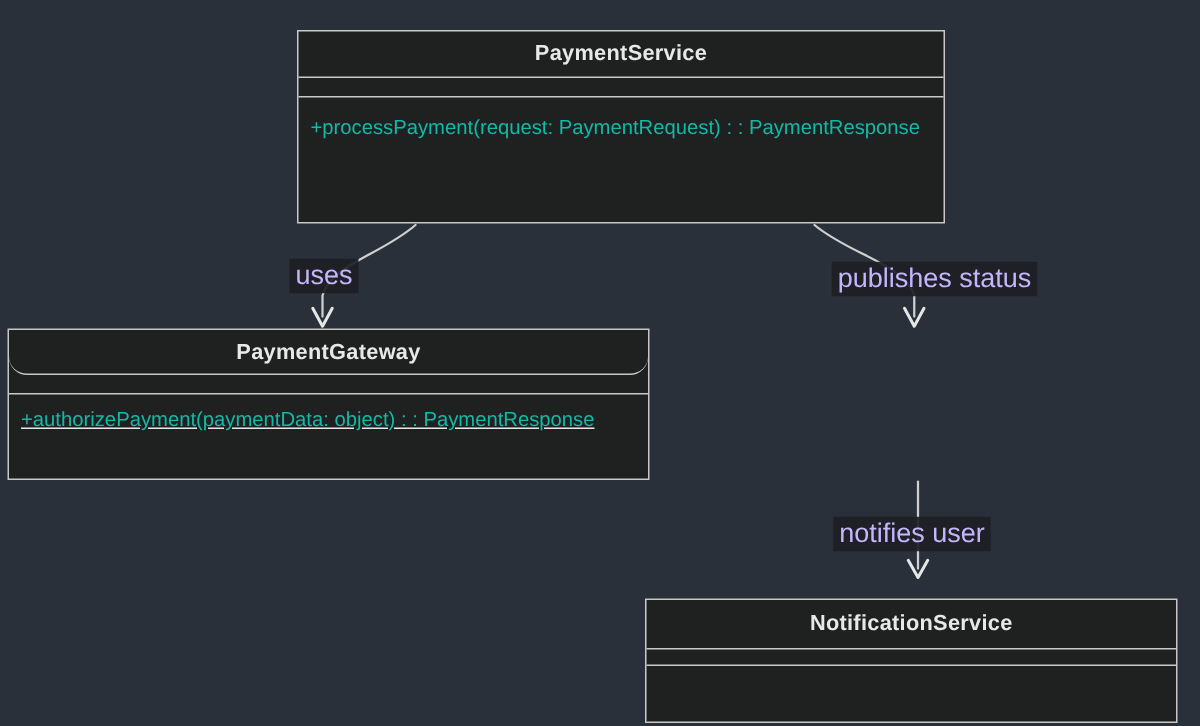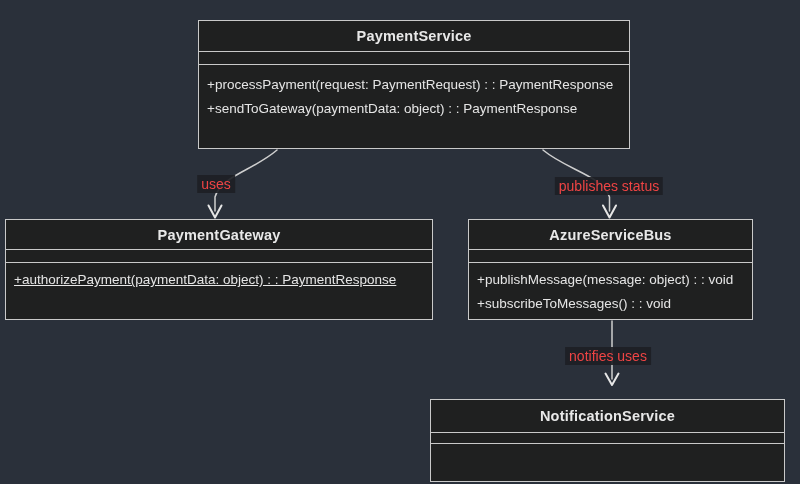--- a/index.html
+++ b/index.html
@@ -39,54 +39,54 @@
     border-bottom: 1px solid #c9c9c9;
   }
   .class-methods {
     box-sizing: border-box;
   }
   .class-method {
     font-size: 13.5px;
     line-height: 24px;
     padding-left: 8px;
     white-space: nowrap;
-    color: #e5e5e5;
+    color: #14b8a6;
   }
   .edge-label {
     position: absolute;
     transform: translate(-50%, -50%);
     background: rgba(29, 32, 37, 0.92);
-    color: #ef4444;
-    font-size: 14px;
+    color: #c4b5fd;
+    font-size: 18px;
     padding: 1px 4px;
     white-space: nowrap;
   }
   
   #node-payment-service { left: 198px; top: 20px;  width: 432px; height: 129px; }
   #node-payment-service .class-title   { height: 31px; }
   #node-payment-service .class-attrs   { height: 13px; }
   #node-payment-service .class-methods { padding-top: 8px; }
 
   #node-payment-gateway { left: 5px; top: 219px; width: 428px; height: 101px; }
-  #node-payment-gateway .class-title   { height: 30px; }
+  #node-payment-gateway .class-title   { height: 30px; border-radius: 12px; }
   #node-payment-gateway .class-attrs   { height: 13px; }
   #node-payment-gateway .class-methods { padding-top: 5px; text-decoration: underline; }
 
   #node-azure-service-bus { left: 468px; top: 219px; width: 285px; height: 101px; }
   #node-azure-service-bus .class-title   { height: 30px; }
   #node-azure-service-bus .class-attrs   { height: 13px; }
   #node-azure-service-bus .class-methods { padding-top: 5px; }
 
   #node-notification-service { left: 430px; top: 386px; width: 355px; height: 83px; margin-top: 13px; }
   #node-notification-service .class-title   { height: 33px; }
   #node-notification-service .class-attrs   { height: 11px; }
   #node-notification-service .class-methods { padding-top: 9px; }
 
   #label-uses            { left: 216px; top: 184px; }
-  #label-publishes       { left: 609px; top: 186px; }
+  #label-publishes       { left: 623px; top: 186px; }
   #label-notifies        { left: 608px; top: 356px; }
 </style>
 </head>
 <body>
 
 <div class="stage">
 
   <svg class="edges-layer" viewBox="0 0 800 484" xmlns="http://www.w3.org/2000/svg">
 
     <path d="M 277 150 C 254 170 221 176 215 197 L 215 211" fill="none" stroke="#cfcfcf" stroke-width="1.5" stroke-linecap="round"></path>
@@ -97,43 +97,34 @@
 
     <path d="M 612 321 L 612 379" fill="none" stroke="#cfcfcf" stroke-width="1.5" stroke-linecap="round"></path>
     <path d="M 605.5 373.5 L 612 385 L 618.5 373.5" fill="none" stroke="#e6e6e6" stroke-width="2" stroke-linecap="round" stroke-linejoin="round"></path>
   </svg>
 
   <div class="class-box" id="node-payment-service">
     <div class="class-title">PaymentService</div>
     <div class="class-attrs"></div>
     <div class="class-methods">
       <div class="class-method">+processPayment(request: PaymentRequest) : : PaymentResponse</div>
-      <div class="class-method">+sendToGateway(paymentData: object) : : PaymentResponse</div>
     </div>
   </div>
 
   <div class="class-box" id="node-payment-gateway">
     <div class="class-title">PaymentGateway</div>
     <div class="class-attrs"></div>
     <div class="class-methods">
       <div class="class-method">+authorizePayment(paymentData: object) : : PaymentResponse</div>
     </div>
   </div>
 
-  <div class="class-box" id="node-azure-service-bus">
-    <div class="class-title">AzureServiceBus</div>
-    <div class="class-attrs"></div>
-    <div class="class-methods">
-      <div class="class-method">+publishMessage(message: object) : : void</div>
-      <div class="class-method">+subscribeToMessages() : : void</div>
-    </div>
-  </div>
 
   <div class="class-box" id="node-notification-service">
     <div class="class-title">NotificationService</div>
     <div class="class-attrs"></div>
   </div>
 
   <div class="edge-label" id="label-uses">uses</div>
   <div class="edge-label" id="label-publishes">publishes status</div>
-  <div class="edge-label" id="label-notifies">notifies uses</div>
+  <div class="edge-label" id="label-notifies">notifies user</div>
 
 </div>
 
 </body></html>

